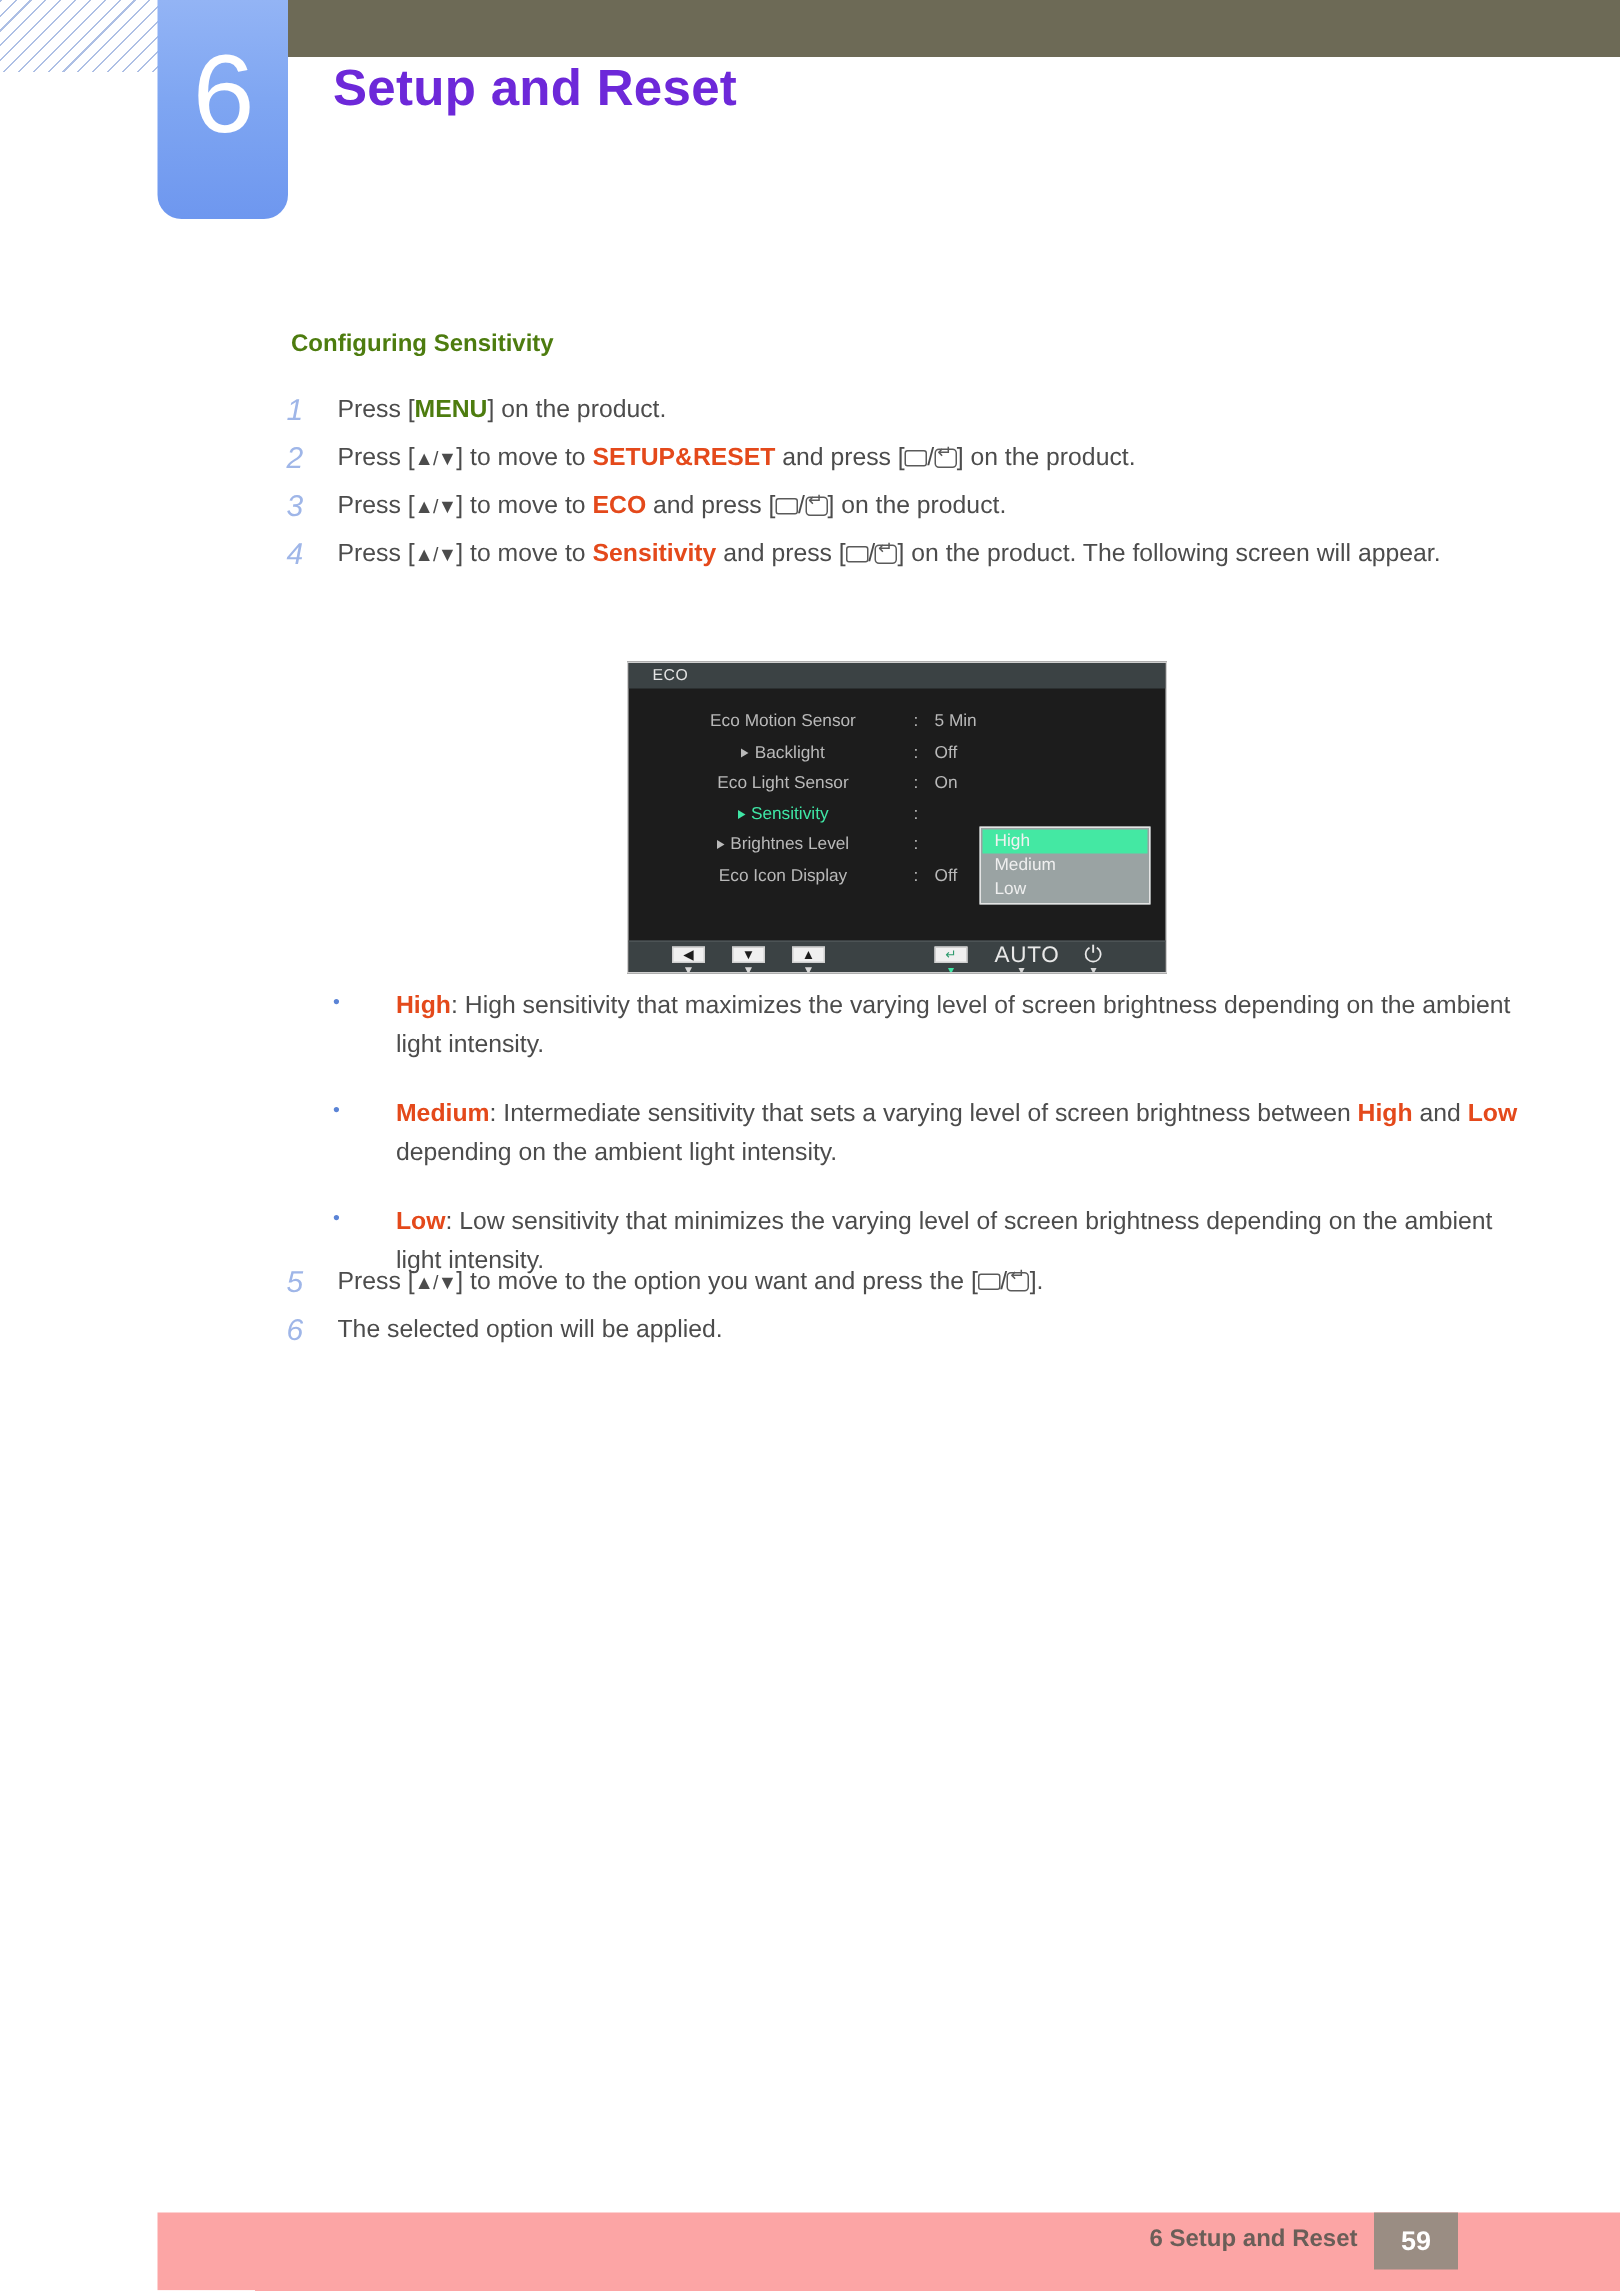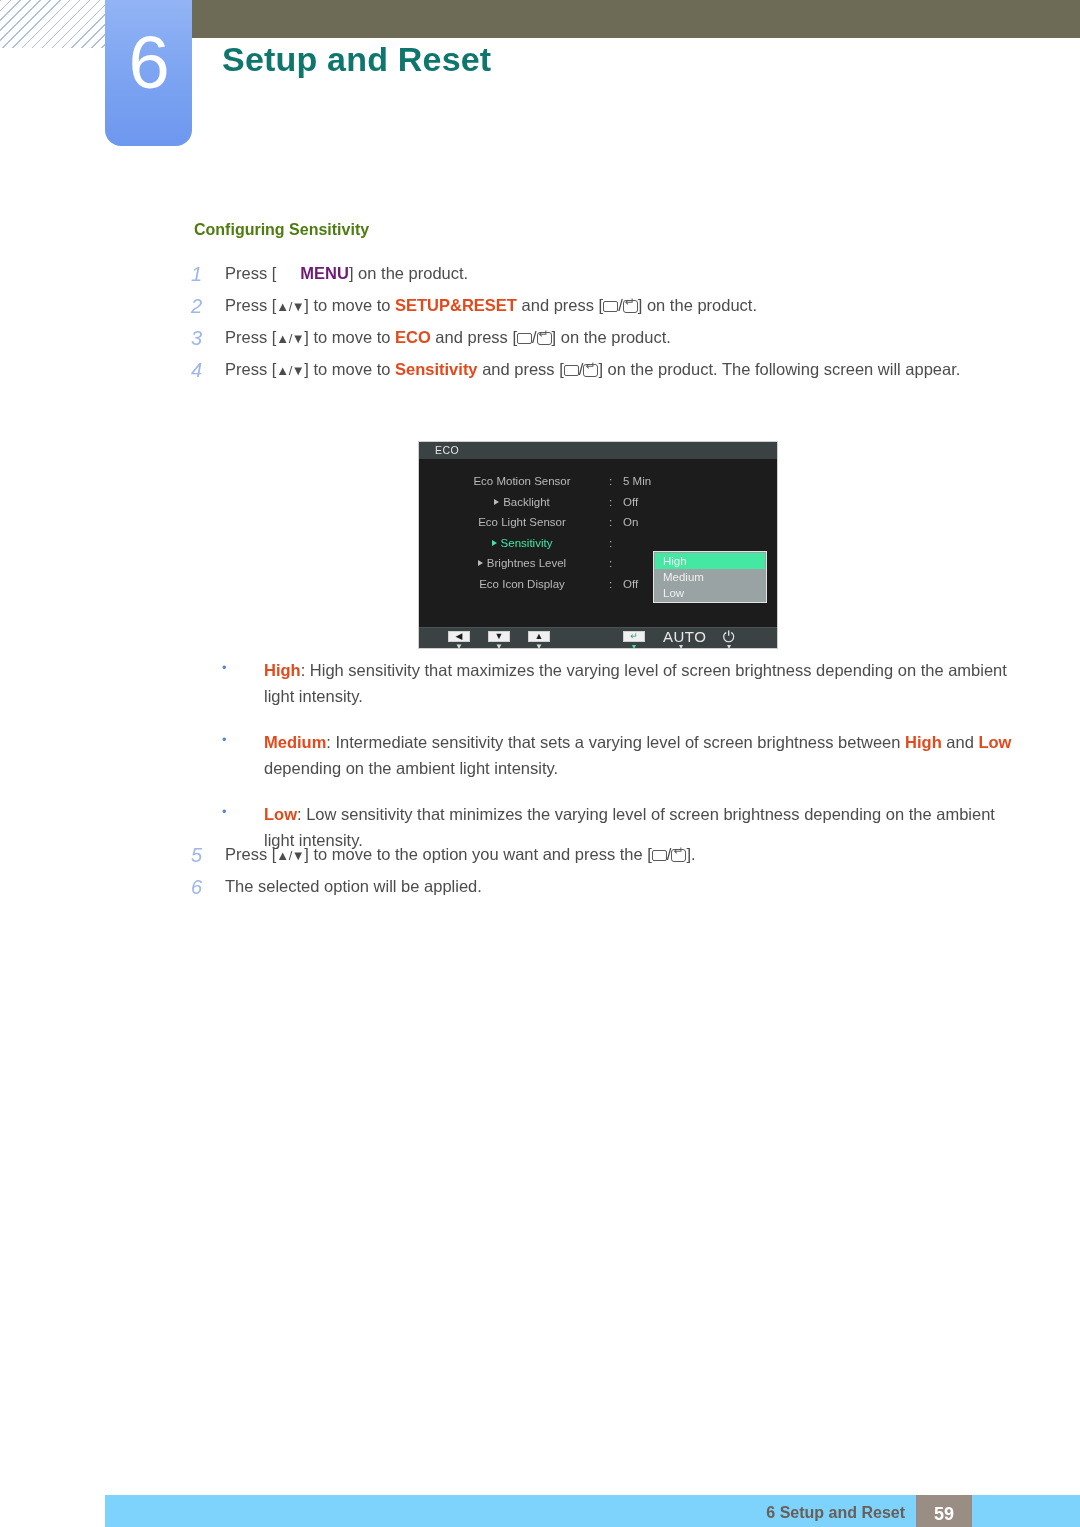--- a/index.html
+++ b/index.html
@@ -54,21 +54,21 @@
     padding-top: 26px;
     font-weight: 400;
     letter-spacing: -1px;
   }
 
   .chapter-title {
     position: absolute;
     left: 222px; top: 40px;
     font-size: 34px;
     font-weight: bold;
-    color: #0f766e;
+    color: #6d28d9;
     letter-spacing: .2px;
   }
 
   .section-heading {
     position: absolute;
     left: 194px; top: 221px;
     font-size: 16px;
     font-weight: bold;
     color: #4d7c0f;
   }
@@ -88,21 +88,21 @@
     flex: 0 0 34px;
     color: #9fb6e8;
     font-size: 20px;
     font-style: italic;
     font-weight: 400;
     line-height: 1.25;
   }
   .step-txt { flex: 1; }
 
   .b-red { color: #e4491b; font-weight: bold; margin-top: 16px; }
-  .b-dark { color: #701a75; font-weight: bold; padding-left: 24px; }
+  .b-dark { color: #4d7c0f; font-weight: bold; }
 
   
   .kbox {
     display: inline-block;
     border: 1.6px solid #5a5a5a;
     width: 15px; height: 11px;
     border-radius: 2px;
     vertical-align: -1px;
   }
   .kret {
@@ -224,22 +224,22 @@
     line-height: 1.7;
   }
   .bullet-txt { flex: 1; }
 
   .steps2 { position: absolute; left: 191px; top: 843px; width: 830px; }
 
   
   .footer-bar {
     position: absolute;
     left: 105px; bottom: 0;
-    width: 975px; height: 32px;
-    background: #7dd3fc;
+    width: 975px; height: 52px;
+    background: #fca5a5;
   }
   .footer-text {
     position: absolute;
     right: 175px; top: 9px;
     font-size: 16px;
     color: #6a5e58;
     font-weight: bold;
   }
   .page-num {
     position: absolute;

